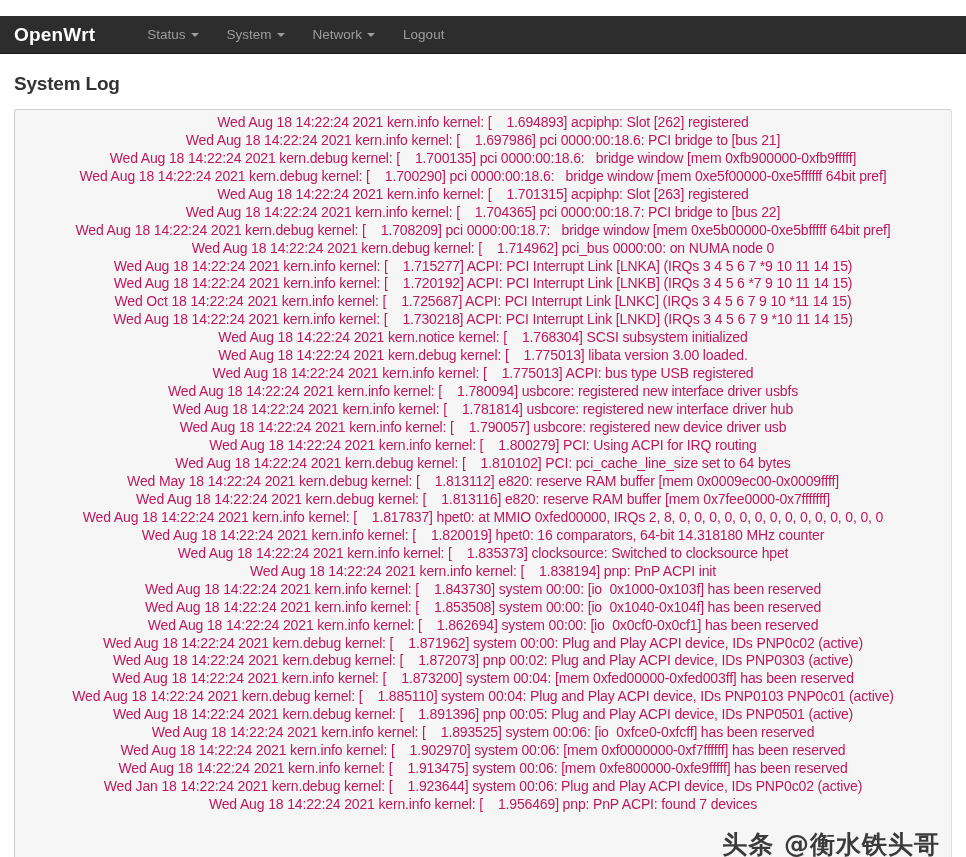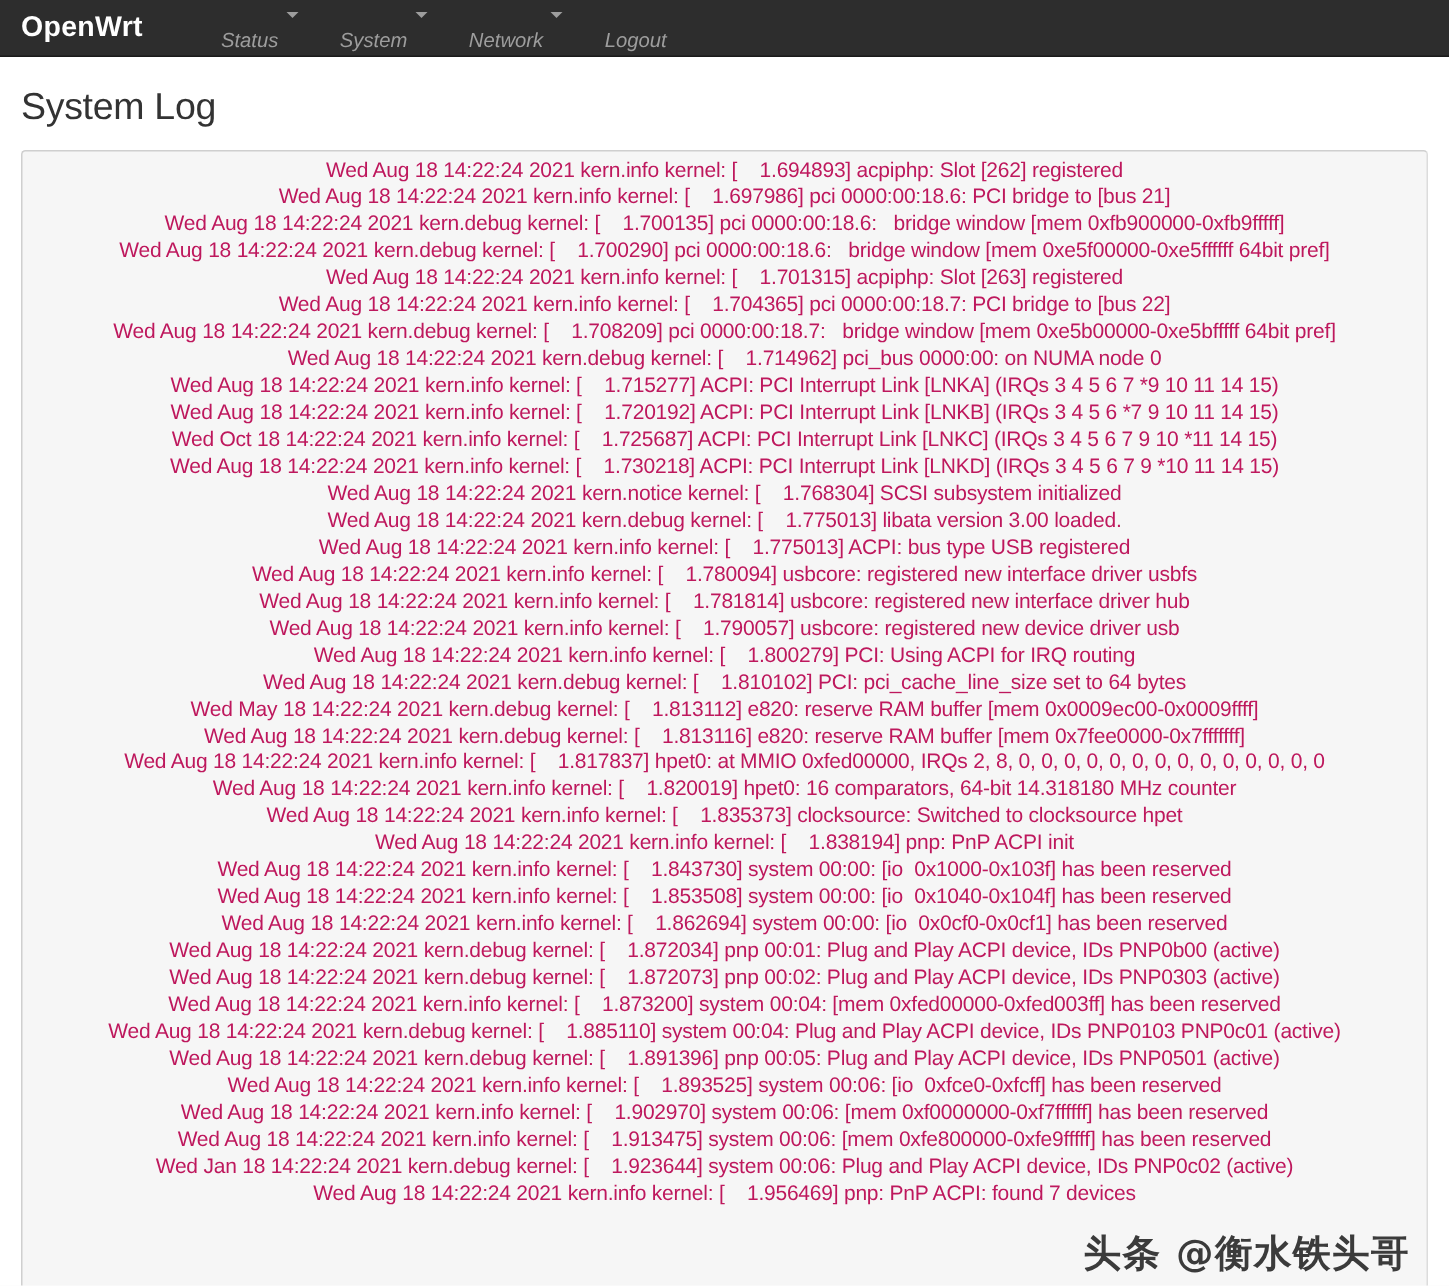--- a/index.html
+++ b/index.html
@@ -17,20 +17,21 @@
   
   .navbar {
     width: 966px;
     height: 38px;
     background: #2d2d2d;
     border-bottom: 1px solid #1a1a1a;
     display: flex;
     align-items: center;
     padding: 0 0 0 14px;
     position: relative;
+    margin-top: 16px;
   }
   .brand {
     color: #ffffff;
     font-size: 19px;
     font-weight: bold;
     letter-spacing: 0.2px;
     margin-right: 38px;
     white-space: nowrap;
   }
   .nav-items {
@@ -38,44 +39,43 @@
     align-items: center;
     height: 38px;
   }
   .nav-item {
     color: #9d9d9d;
     font-size: 13.5px;
     padding: 0 14px;
     height: 22px;
     line-height: 38px;
     display: flex;
-    align-items: flex-start;
+    align-items: center;
     cursor: pointer;
     white-space: nowrap;
-    font-style: italic;
   }
   .nav-label { display: inline-block; }
   .caret {
     display: inline-block;
     width: 0;
     height: 0;
     margin-left: 5px;
     border-left: 4px solid transparent;
     border-right: 4px solid transparent;
     border-top: 4px solid #9d9d9d;
   }
 
   
   .page {
     padding: 0 14px;
     position: relative;
   }
   .page-title {
-    font-size: 25px;
-    font-weight: normal;
+    font-size: 19px;
+    font-weight: bold;
     color: #333333;
     margin: 20px 0 14px 0;
     line-height: 1.1;
     letter-spacing: -0.2px;
   }
 
   
   .log-box {
     width: 938px;
     height: 760px;
@@ -169,21 +169,21 @@
       <div class="log-line">Wed Aug 18 14:22:24 2021 kern.debug kernel: [    1.810102] PCI: pci_cache_line_size set to 64 bytes</div>
       <div class="log-line">Wed May 18 14:22:24 2021 kern.debug kernel: [    1.813112] e820: reserve RAM buffer [mem 0x0009ec00-0x0009ffff]</div>
       <div class="log-line">Wed Aug 18 14:22:24 2021 kern.debug kernel: [    1.813116] e820: reserve RAM buffer [mem 0x7fee0000-0x7fffffff]</div>
       <div class="log-line">Wed Aug 18 14:22:24 2021 kern.info kernel: [    1.817837] hpet0: at MMIO 0xfed00000, IRQs 2, 8, 0, 0, 0, 0, 0, 0, 0, 0, 0, 0, 0, 0, 0, 0</div>
       <div class="log-line">Wed Aug 18 14:22:24 2021 kern.info kernel: [    1.820019] hpet0: 16 comparators, 64-bit 14.318180 MHz counter</div>
       <div class="log-line">Wed Aug 18 14:22:24 2021 kern.info kernel: [    1.835373] clocksource: Switched to clocksource hpet</div>
       <div class="log-line">Wed Aug 18 14:22:24 2021 kern.info kernel: [    1.838194] pnp: PnP ACPI init</div>
       <div class="log-line">Wed Aug 18 14:22:24 2021 kern.info kernel: [    1.843730] system 00:00: [io  0x1000-0x103f] has been reserved</div>
       <div class="log-line">Wed Aug 18 14:22:24 2021 kern.info kernel: [    1.853508] system 00:00: [io  0x1040-0x104f] has been reserved</div>
       <div class="log-line">Wed Aug 18 14:22:24 2021 kern.info kernel: [    1.862694] system 00:00: [io  0x0cf0-0x0cf1] has been reserved</div>
-      <div class="log-line">Wed Aug 18 14:22:24 2021 kern.debug kernel: [    1.872034] pnp 00:01: Plug and Play ACPI device, IDs PNP0b00 (active)</div>
+      <div class="log-line">Wed Aug 18 14:22:24 2021 kern.debug kernel: [    1.871962] system 00:00: Plug and Play ACPI device, IDs PNP0c02 (active)</div>
       <div class="log-line">Wed Aug 18 14:22:24 2021 kern.debug kernel: [    1.872073] pnp 00:02: Plug and Play ACPI device, IDs PNP0303 (active)</div>
       <div class="log-line">Wed Aug 18 14:22:24 2021 kern.info kernel: [    1.873200] system 00:04: [mem 0xfed00000-0xfed003ff] has been reserved</div>
       <div class="log-line">Wed Aug 18 14:22:24 2021 kern.debug kernel: [    1.885110] system 00:04: Plug and Play ACPI device, IDs PNP0103 PNP0c01 (active)</div>
       <div class="log-line">Wed Aug 18 14:22:24 2021 kern.debug kernel: [    1.891396] pnp 00:05: Plug and Play ACPI device, IDs PNP0501 (active)</div>
       <div class="log-line">Wed Aug 18 14:22:24 2021 kern.info kernel: [    1.893525] system 00:06: [io  0xfce0-0xfcff] has been reserved</div>
       <div class="log-line">Wed Aug 18 14:22:24 2021 kern.info kernel: [    1.902970] system 00:06: [mem 0xf0000000-0xf7ffffff] has been reserved</div>
       <div class="log-line">Wed Aug 18 14:22:24 2021 kern.info kernel: [    1.913475] system 00:06: [mem 0xfe800000-0xfe9fffff] has been reserved</div>
       <div class="log-line">Wed Jan 18 14:22:24 2021 kern.debug kernel: [    1.923644] system 00:06: Plug and Play ACPI device, IDs PNP0c02 (active)</div>
       <div class="log-line">Wed Aug 18 14:22:24 2021 kern.info kernel: [    1.956469] pnp: PnP ACPI: found 7 devices</div>
     </div>

